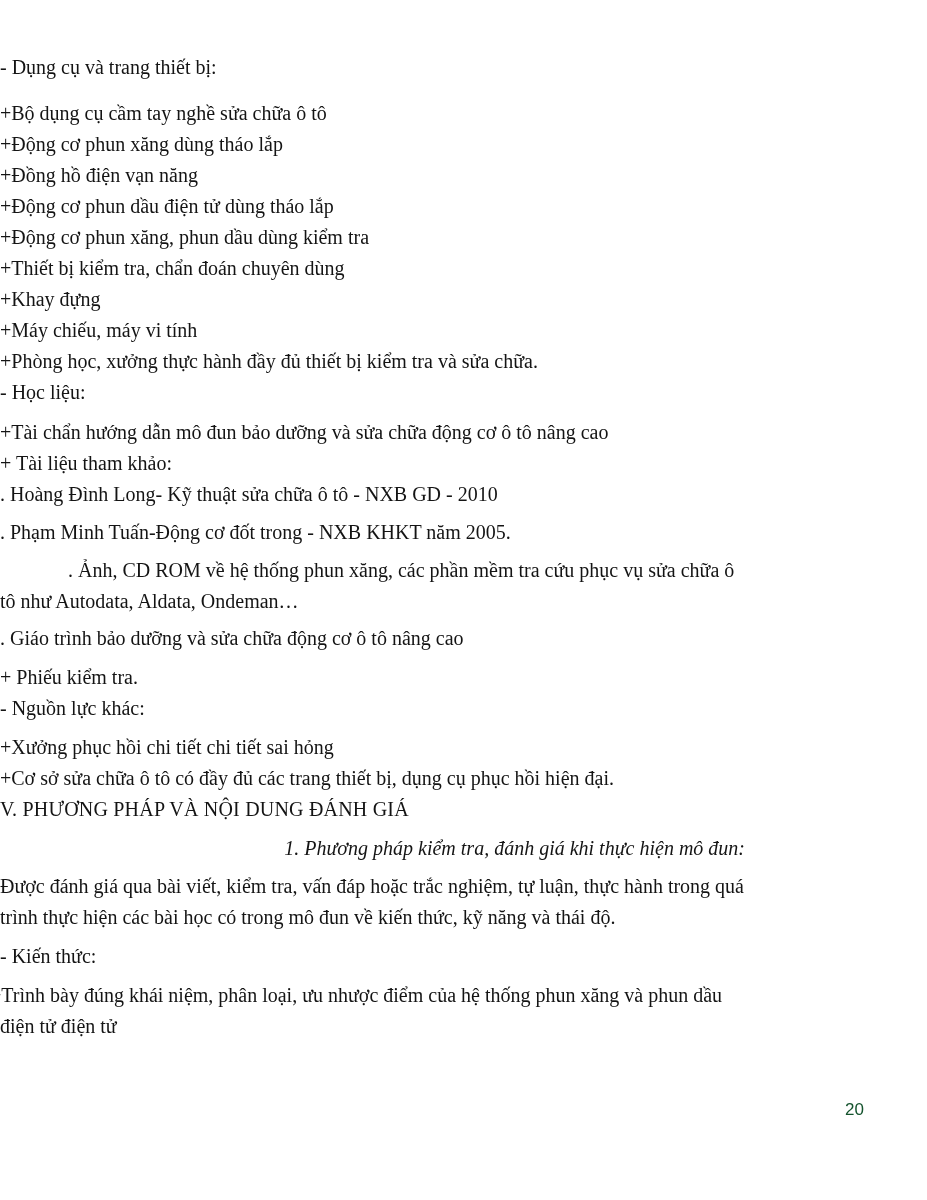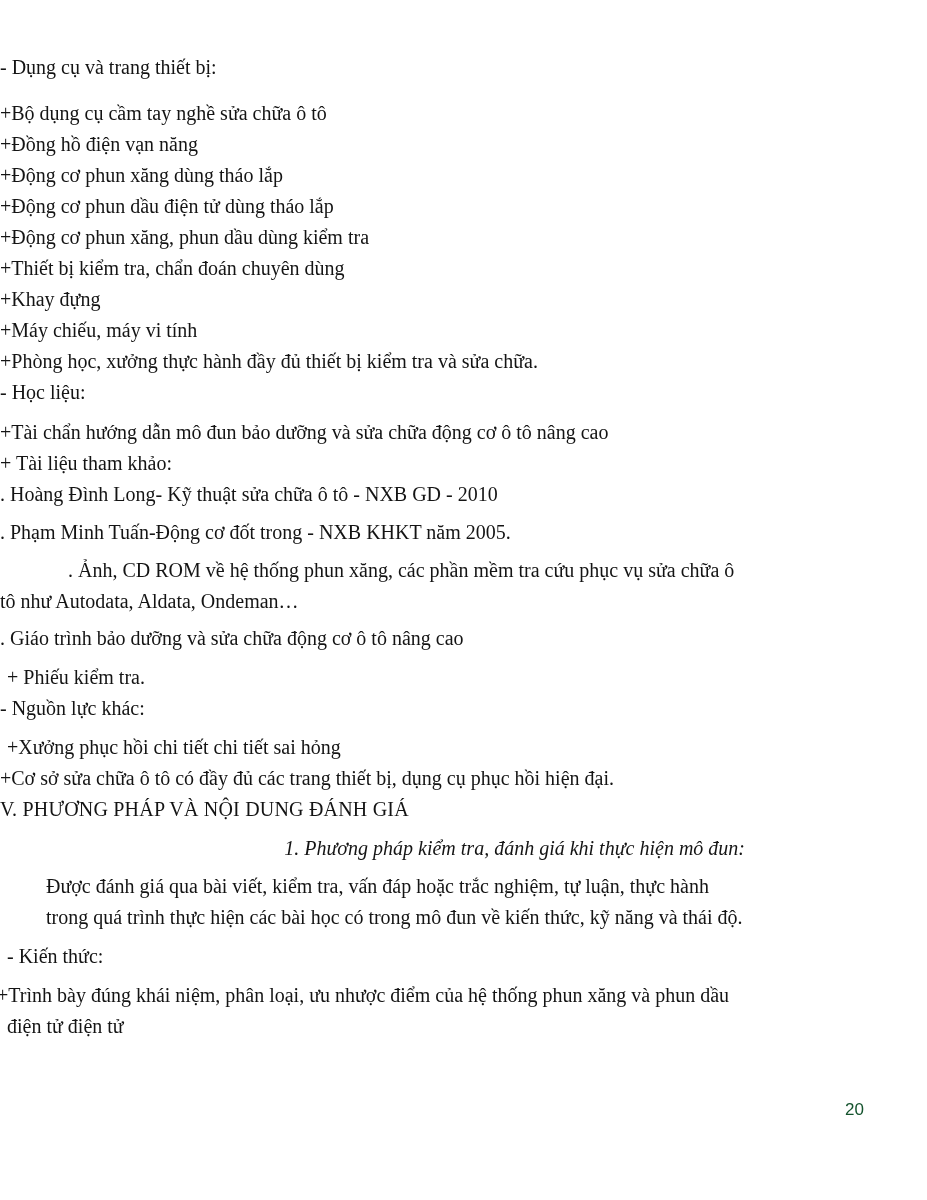--- a/index.html
+++ b/index.html
@@ -27,45 +27,45 @@
   }
   
   .dash      { margin-left: 158px; }
   .dash0     { margin-left: 100px; }
   .plus      { margin-left: 148px; margin-right: 60px; }
   .ref       { margin-left: 248px; margin-right: 50px; }
   .ref-hang  { margin-left: 195px; margin-right: 62px; text-indent: 68px; }
   .plus-hang { margin-left: 158px; margin-right: 62px; text-indent: -10px; }
   .heading   { margin-left: 163px; font-size: 21px; letter-spacing: 0.2px; }
   .italic-h  { margin-left: 108px; font-style: italic; text-align: right; }
-  .body-p    { margin-left: 105px; margin-right: 62px; padding-left: 46px; }
+  .body-p    { margin-left: 105px; margin-right: 62px; }
   
   .g15 { margin-top: 15px !important; }
   .g9  { margin-top: 9px  !important; }
-  .g8  { margin-top: 8px  !important; padding-left: 7px; }
+  .g8  { margin-top: 8px  !important; }
   .g7  { margin-top: 7px  !important; }
   .g6  { margin-top: 6px  !important; }
   .page-number {
     position: absolute;
     left: 845px;
     top: 1100px;
     font-family: "Liberation Sans", "DejaVu Sans", sans-serif;
     font-size: 17px;
     color: #14532d;
   }
 </style>
 </head>
 <body>
 
 <div class="page">
 
   <p class="dash">- Dụng cụ và trang thiết bị:</p>
   <p class="plus g15">+Bộ dụng cụ cầm tay nghề sửa chữa ô tô</p>
+  <p class="plus">+Động cơ phun xăng dùng tháo lắp</p>
   <p class="plus">+Đồng hồ điện vạn năng</p>
-  <p class="plus">+Động cơ phun xăng dùng tháo lắp</p>
   <p class="plus">+Động cơ phun dầu điện tử dùng tháo lắp</p>
   <p class="plus">+Động cơ phun xăng, phun dầu dùng kiểm tra</p>
   <p class="plus">+Thiết bị kiểm tra, chẩn đoán chuyên dùng</p>
   <p class="plus">+Khay đựng</p>
   <p class="plus">+Máy chiếu, máy vi tính</p>
   <p class="plus">+Phòng học, xưởng thực hành đầy đủ thiết bị kiểm tra và sửa chữa.</p>
   <p class="dash">- Học liệu:</p>
   <p class="plus g9">+Tài chẩn hướng dẫn mô đun bảo dưỡng và sửa chữa động cơ ô tô nâng cao</p>
   <p class="plus">+ Tài liệu tham khảo:</p>
   <p class="ref">. Hoàng Đình Long- Kỹ thuật sửa chữa ô tô - NXB GD - 2010</p>

